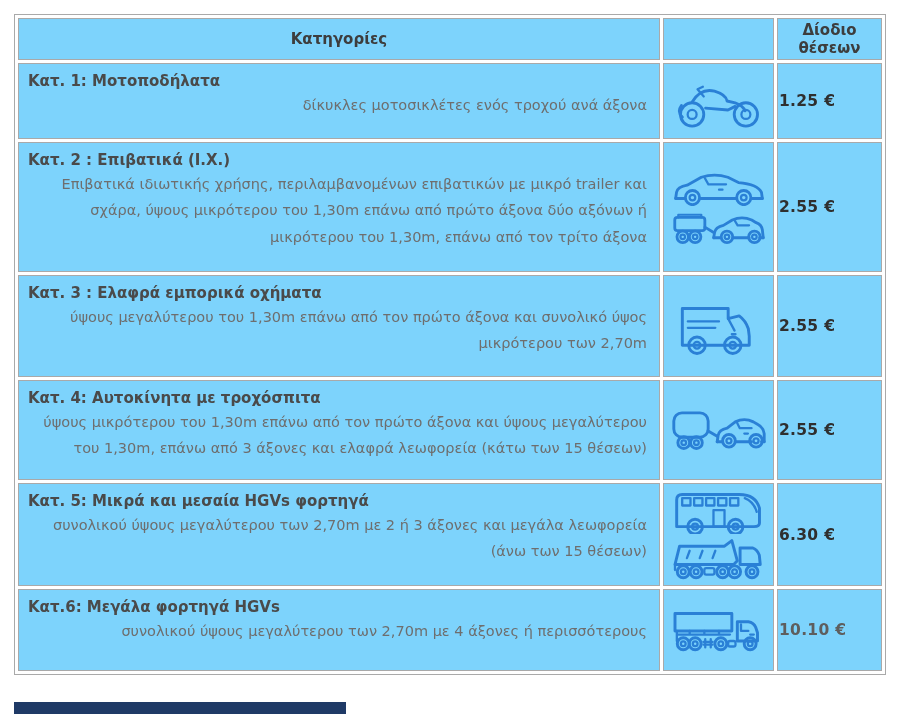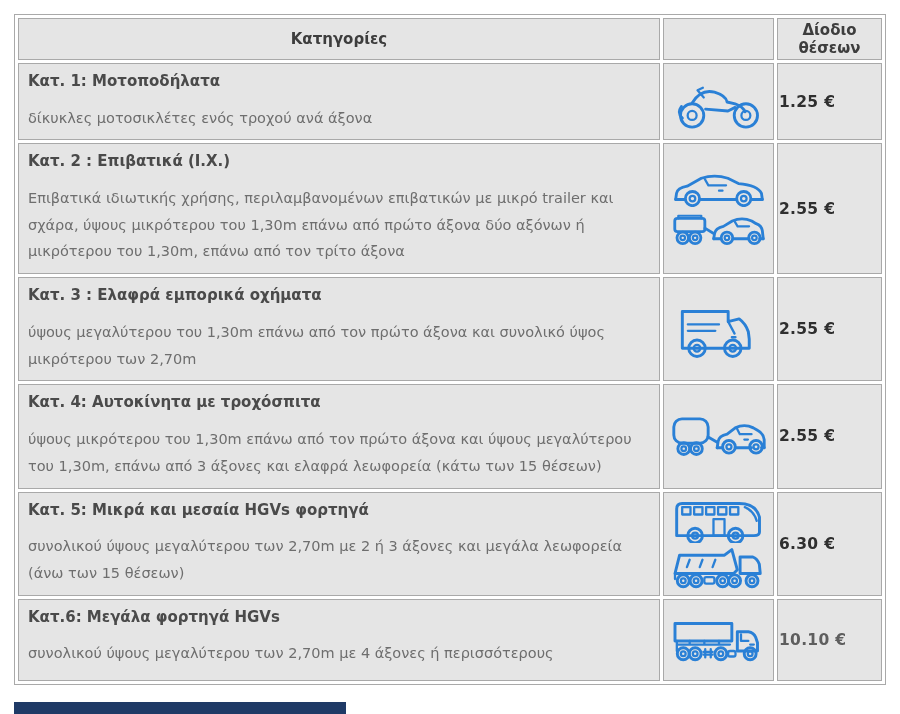--- a/index.html
+++ b/index.html
@@ -17,28 +17,28 @@
   }
   .page{padding:14px 14px 0 14px;}
   table.toll{
     width:872px;table-layout:fixed;
     border-collapse:separate;border-spacing:3px;
     border:1px solid var(--border-gray);
   }
   table.toll col.c-text{width:636px;}
   table.toll col.c-icon{width:110px;}
   table.toll col.c-price{width:104px;}
-  th,td{border:1px solid var(--border-gray);background:#e5e5e5;}
+  th,td{border:1px solid var(--border-gray);background:#7dd3fc;}
   th{
     height:24px;font-size:15px;font-weight:bold;color:#3d3d3d;
     text-align:center;padding:2px 4px;
   }
   td.cell-text{vertical-align:top;padding:8px 12px 8px 9px;}
   .row-title{font-size:15px;font-weight:bold;color:var(--title-gray);line-height:1.3;}
-  .row-desc{font-size:14.5px;color:var(--text-gray);line-height:1.85;margin-top:13px;}
+  .row-desc{font-size:14.5px;color:var(--text-gray);line-height:1.85;text-align:right;}
   td.cell-icon{text-align:center;vertical-align:middle;color:var(--icon-blue);}
   td.cell-icon svg{display:block;margin:3px auto;}
   td.cell-price{
     vertical-align:middle;
     font-size:15.5px;font-weight:bold;color:var(--price-dark);letter-spacing:.3px;
   }
   tr.r6 td.cell-price{color:#5e5e5e;}
   .vehicle{fill:none;stroke:currentColor;stroke-width:3.2;stroke-linecap:round;stroke-linejoin:round;}
   .vehicle .thin{stroke-width:2.5;}
   .footer-bar{

